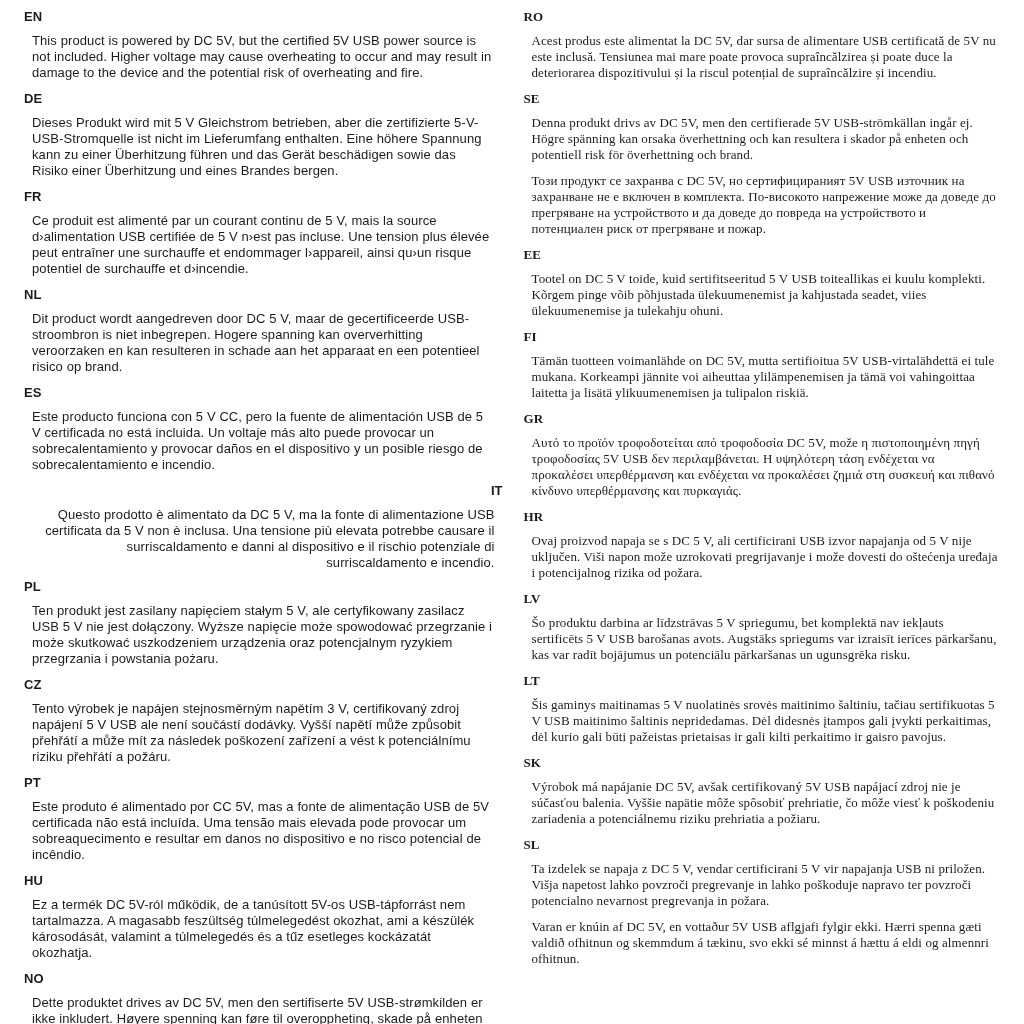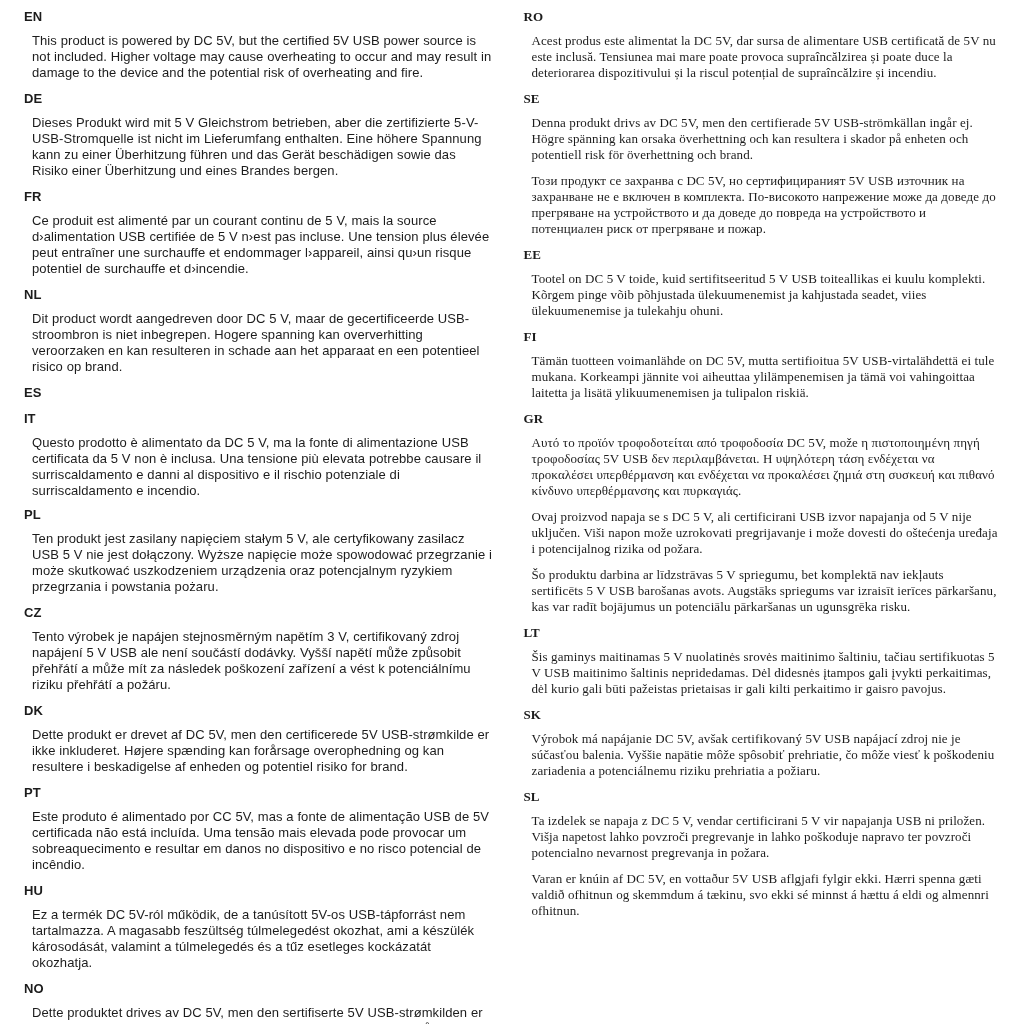--- a/index.html
+++ b/index.html
@@ -24,20 +24,21 @@
   .col {
     display: block;
   }
   .col-left  { width: 482px; }
   .col-right { width: 486px; font-family: Liberation Serif, serif; }
   .lang-section {
     margin: 0 0 10px 0;
   }
   .lang-section.no-gap {
     margin-bottom: 0;
+    text-align: right;
   }
   .lang-code {
     font-size: 13px;
     line-height: 16px;
     font-weight: bold;
     margin: 0;
     padding: 0;
   }
   .lang-text {
     font-size: 13px;
@@ -69,41 +70,38 @@
       <p class="lang-text">Ce produit est alimenté par un courant continu de 5 V, mais la source d›alimentation USB certifiée de 5 V n›est pas incluse. Une tension plus élevée peut entraîner une surchauffe et endommager l›appareil, ainsi qu›un risque potentiel de surchauffe et d›incendie.</p>
     </section>
 
     <section class="lang-section">
       <h2 class="lang-code">NL</h2>
       <p class="lang-text">Dit product wordt aangedreven door DC 5 V, maar de gecertificeerde USB-stroombron is niet inbegrepen. Hogere spanning kan oververhitting veroorzaken en kan resulteren in schade aan het apparaat en een potentieel risico op brand.</p>
     </section>
 
     <section class="lang-section">
       <h2 class="lang-code">ES</h2>
+      <p class="lang-text">Este producto funciona con 5 V CC, pero la fuente de alimentación USB de 5 V certificada no está incluida. Un voltaje más alto puede provocar un sobrecalentamiento y provocar daños en el dispositivo y un posible riesgo de sobrecalentamiento e incendio.</p>
     </section>
 
     <section class="lang-section no-gap">
       <h2 class="lang-code">IT</h2>
       <p class="lang-text">Questo prodotto è alimentato da DC 5 V, ma la fonte di alimentazione USB certificata da 5 V non è inclusa. Una tensione più elevata potrebbe causare il surriscaldamento e danni al dispositivo e il rischio potenziale di surriscaldamento e incendio.</p>
     </section>
 
     <section class="lang-section">
       <h2 class="lang-code">PL</h2>
       <p class="lang-text">Ten produkt jest zasilany napięciem stałym 5 V, ale certyfikowany zasilacz USB 5 V nie jest dołączony. Wyższe napięcie może spowodować przegrzanie i może skutkować uszkodzeniem urządzenia oraz potencjalnym ryzykiem przegrzania i powstania pożaru.</p>
     </section>
 
     <section class="lang-section">
       <h2 class="lang-code">CZ</h2>
       <p class="lang-text">Tento výrobek je napájen stejnosměrným napětím 3 V, certifikovaný zdroj napájení 5 V USB ale není součástí dodávky. Vyšší napětí může způsobit přehřátí a může mít za následek poškození zařízení a vést k potenciálnímu riziku přehřátí a požáru.</p>
     </section>
 
-    <section class="lang-section">
-      <h2 class="lang-code">DK</h2>
-      <p class="lang-text">Dette produkt er drevet af DC 5V, men den certificerede 5V USB-strømkilde er ikke inkluderet. Højere spænding kan forårsage overophedning og kan resultere i beskadigelse af enheden og potentiel risiko for brand.</p>
-    </section>
 
     <section class="lang-section">
       <h2 class="lang-code">PT</h2>
       <p class="lang-text">Este produto é alimentado por CC 5V, mas a fonte de alimentação USB de 5V certificada não está incluída. Uma tensão mais elevada pode provocar um sobreaquecimento e resultar em danos no dispositivo e no risco potencial de incêndio.</p>
     </section>
 
     <section class="lang-section">
       <h2 class="lang-code">HU</h2>
       <p class="lang-text">Ez a termék DC 5V-ról működik, de a tanúsított 5V-os USB-tápforrást nem tartalmazza. A magasabb feszültség túlmelegedést okozhat, ami a készülék károsodását, valamint a túlmelegedés és a tűz esetleges kockázatát okozhatja.</p>
     </section>
@@ -140,24 +138,26 @@
       <h2 class="lang-code">FI</h2>
       <p class="lang-text">Tämän tuotteen voimanlähde on DC 5V, mutta sertifioitua 5V USB-virtalähdettä ei tule mukana. Korkeampi jännite voi aiheuttaa ylilämpenemisen ja tämä voi vahingoittaa laitetta ja lisätä ylikuumenemisen ja tulipalon riskiä.</p>
     </section>
 
     <section class="lang-section">
       <h2 class="lang-code">GR</h2>
       <p class="lang-text">Αυτό το προϊόν τροφοδοτείται από τροφοδοσία DC 5V, može η πιστοποιημένη πηγή τροφοδοσίας 5V USB δεν περιλαμβάνεται. Η υψηλότερη τάση ενδέχεται να προκαλέσει υπερθέρμανση και ενδέχεται να προκαλέσει ζημιά στη συσκευή και πιθανό κίνδυνο υπερθέρμανσης και πυρκαγιάς.</p>
     </section>
 
     <section class="lang-section">
+      <h2 class="lang-code">HR</h2>
       <p class="lang-text">Ovaj proizvod napaja se s DC 5 V, ali certificirani USB izvor napajanja od 5 V nije uključen. Viši napon može uzrokovati pregrijavanje i može dovesti do oštećenja uređaja i potencijalnog rizika od požara.</p>
     </section>
 
     <section class="lang-section">
+      <h2 class="lang-code">LV</h2>
       <p class="lang-text">Šo produktu darbina ar līdzstrāvas 5 V spriegumu, bet komplektā nav iekļauts sertificēts 5 V USB barošanas avots. Augstāks spriegums var izraisīt ierīces pārkaršanu, kas var radīt bojājumus un potenciālu pārkaršanas un ugunsgrēka risku.</p>
     </section>
 
     <section class="lang-section">
       <h2 class="lang-code">LT</h2>
       <p class="lang-text">Šis gaminys maitinamas 5 V nuolatinės srovės maitinimo šaltiniu, tačiau sertifikuotas 5 V USB maitinimo šaltinis nepridedamas. Dėl didesnės įtampos gali įvykti perkaitimas, dėl kurio gali būti pažeistas prietaisas ir gali kilti perkaitimo ir gaisro pavojus.</p>
     </section>
 
     <section class="lang-section">
       <h2 class="lang-code">SK</h2>

